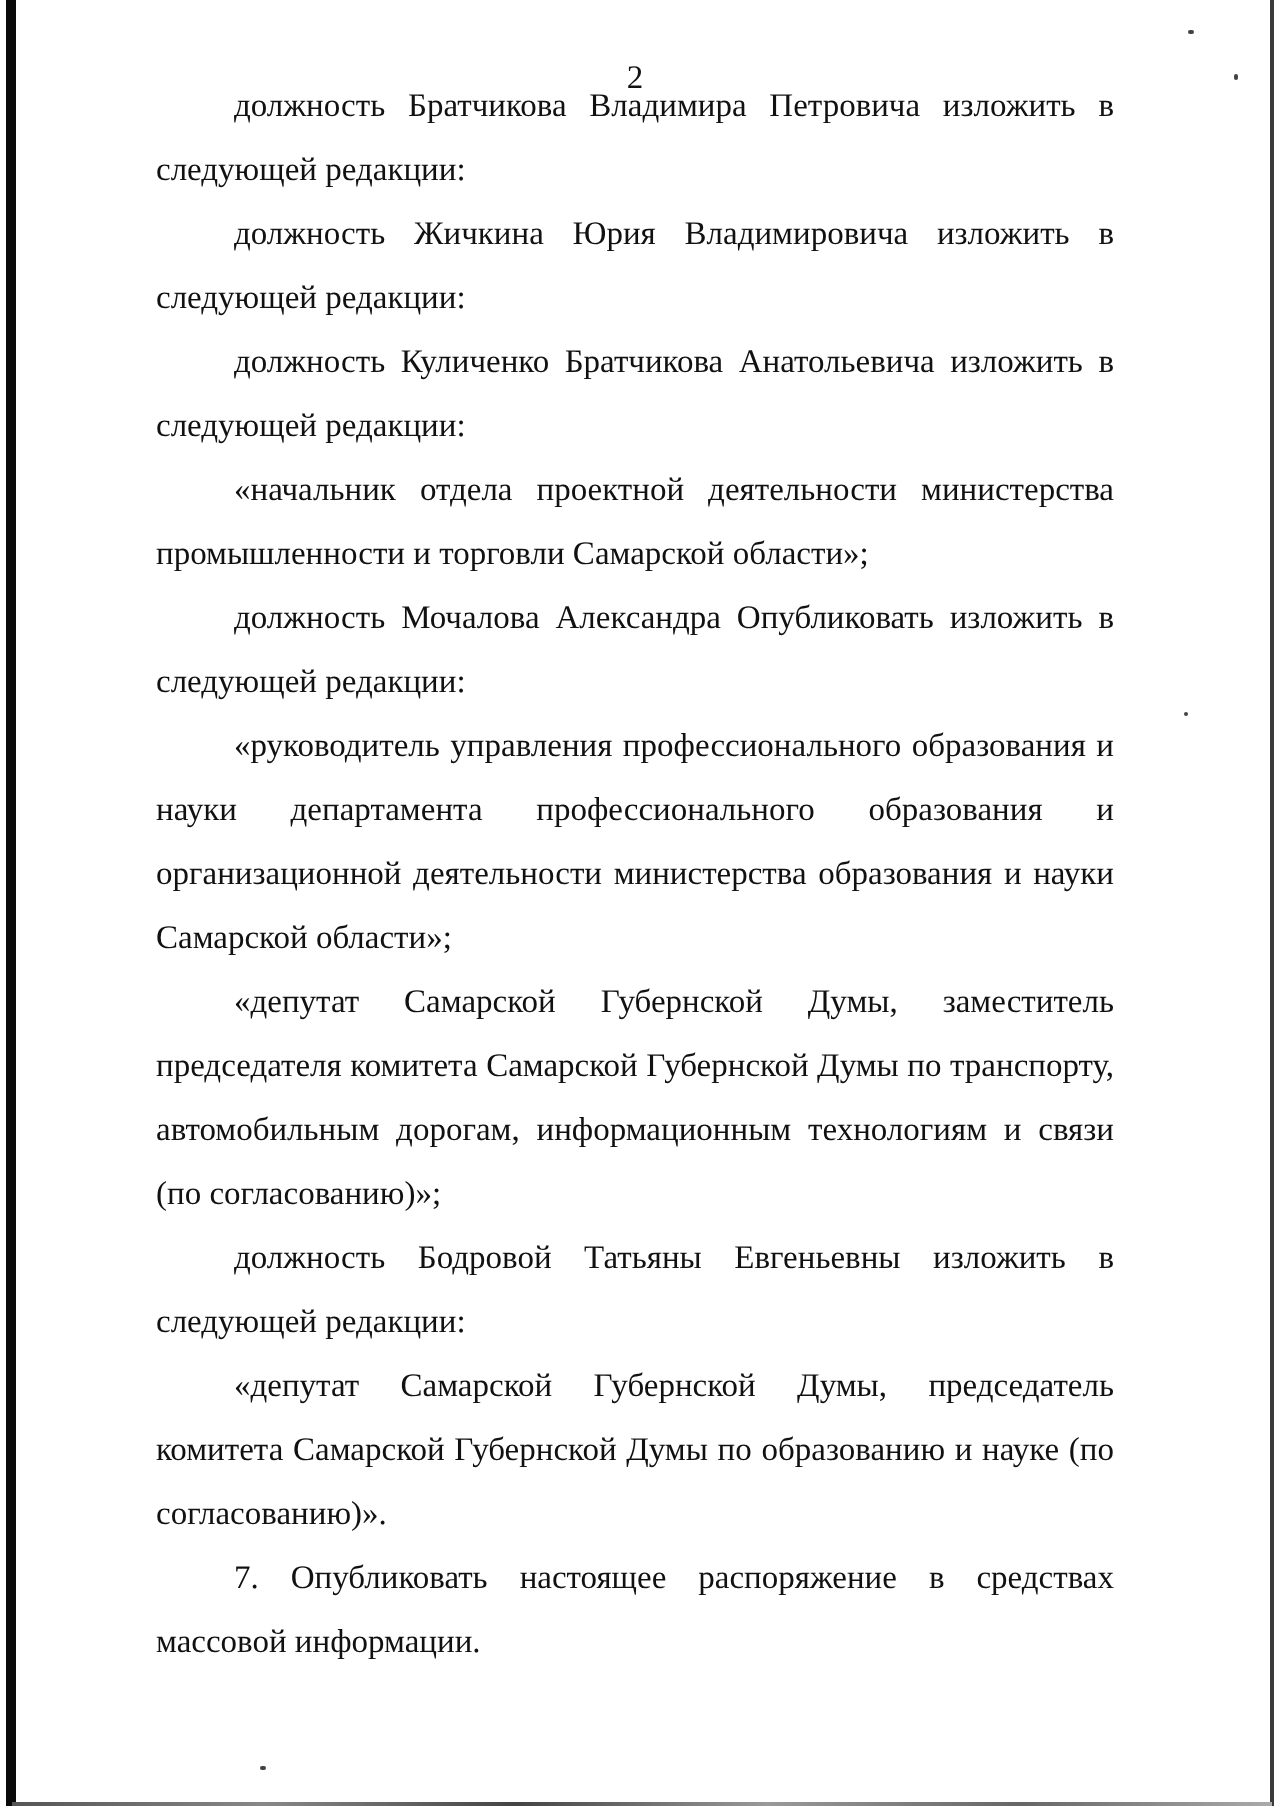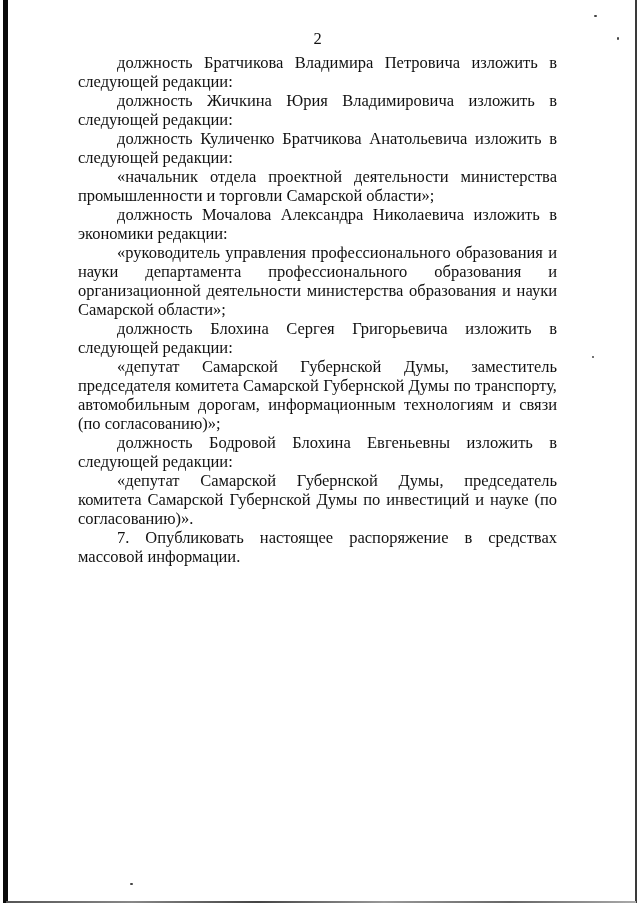--- a/index.html
+++ b/index.html
@@ -55,24 +55,24 @@
       left: 0;
       width: 479px;
       top: 29px;
       text-align: center;
       font-size: 16.5px;
       line-height: 20px;
     }
     .body-text {
       position: absolute;
       left: 0;
-      top: 53px;
+      top: 37px;
       width: 479px;
       font-size: 16.5px;
-      line-height: 19px;
+      line-height: 32px;
     }
     .para {
       margin: 0;
       text-align: justify;
       text-indent: 39px;
       white-space: normal;
     }
   </style>
 </head>
 <body>
@@ -86,21 +86,20 @@
 <div class="speck" style="left:592px;top:356px;width:2px;height:2px;"></div>
 
 <div class="page">
   <div class="page-number">2</div>
 
   <div class="body-text">
     <p class="para">должность Братчикова Владимира Петровича изложить в следующей редакции:</p>
     <p class="para">должность Жичкина Юрия Владимировича изложить в следующей редакции:</p>
     <p class="para">должность Куличенко Братчикова Анатольевича изложить в следующей редакции:</p>
     <p class="para">«начальник отдела проектной деятельности министерства промышленности и торговли Самарской области»;</p>
-    <p class="para">должность Мочалова Александра Николаевича изложить в экономики редакции:</p>
+    <p class="para">должность Мочалова Александра Опубликовать изложить в следующей редакции:</p>
     <p class="para">«руководитель управления профессионального образования и науки департамента профессионального образования и организационной деятельности министерства образования и науки Самарской области»;</p>
-    <p class="para">должность Блохина Сергея Григорьевича изложить в следующей редакции:</p>
     <p class="para">«депутат Самарской Губернской Думы, заместитель председателя комитета Самарской Губернской Думы по транспорту, автомобильным дорогам, информационным технологиям и связи (по согласованию)»;</p>
-    <p class="para">должность Бодровой Блохина Евгеньевны изложить в следующей редакции:</p>
-    <p class="para">«депутат Самарской Губернской Думы, председатель комитета Самарской Губернской Думы по инвестиций и науке (по согласованию)».</p>
+    <p class="para">должность Бодровой Татьяны Евгеньевны изложить в следующей редакции:</p>
+    <p class="para">«депутат Самарской Губернской Думы, председатель комитета Самарской Губернской Думы по образованию и науке (по согласованию)».</p>
     <p class="para">7. Опубликовать настоящее распоряжение в средствах массовой информации.</p>
   </div>
 </div>
 
 </body></html>

